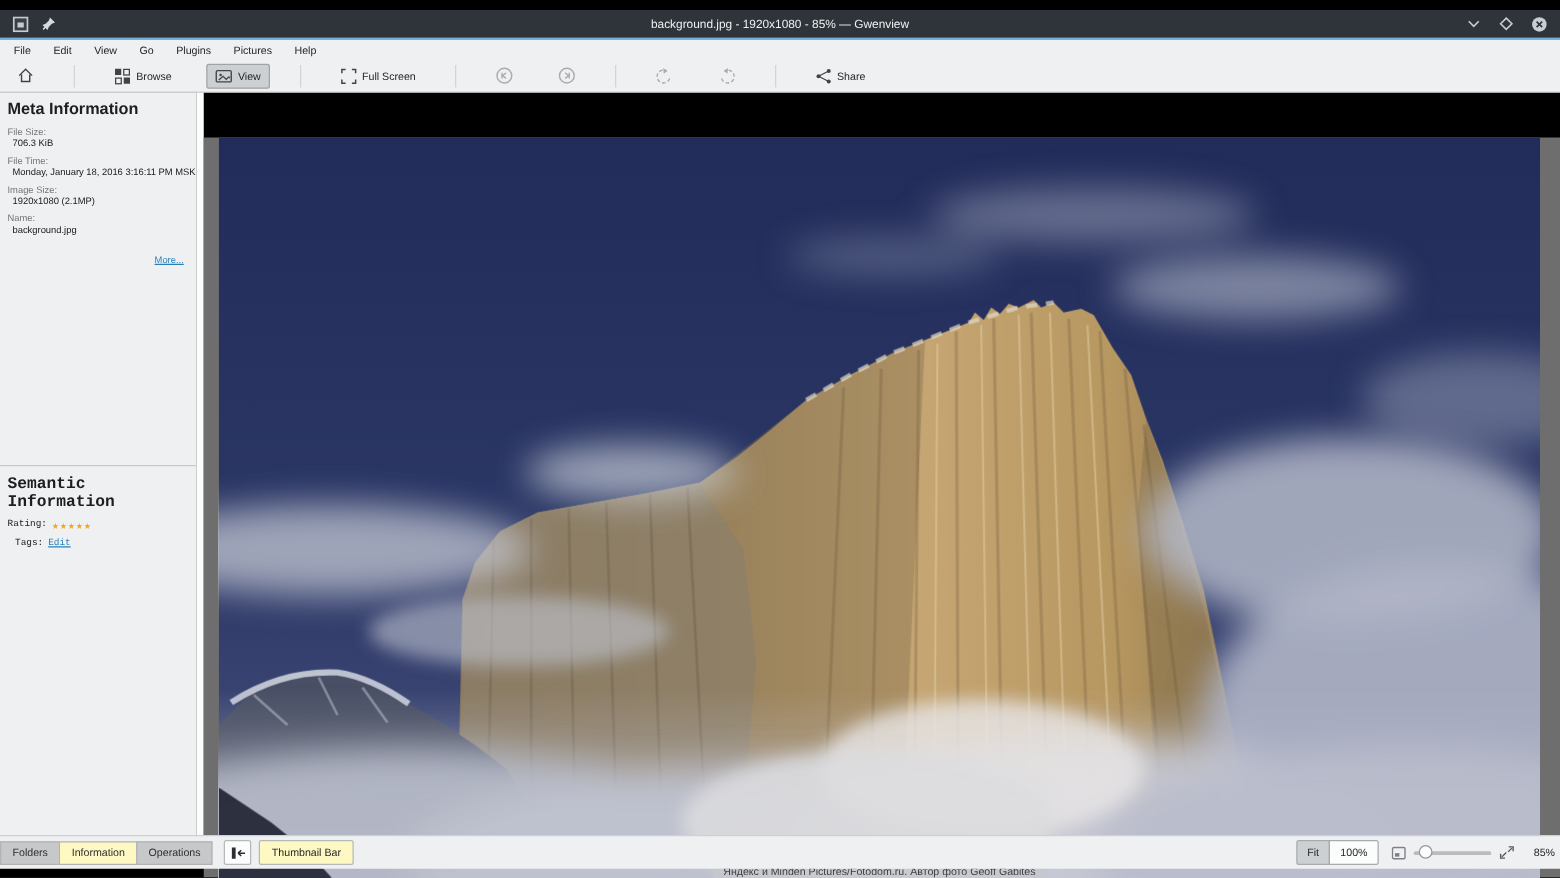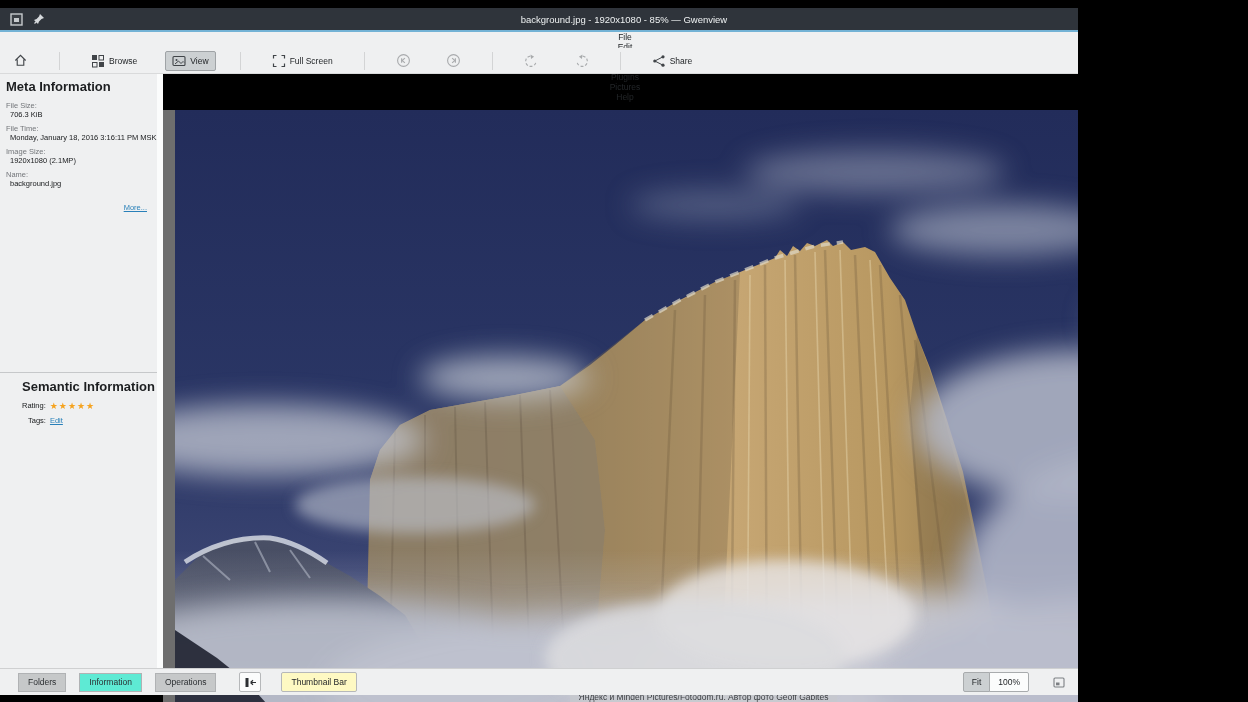--- a/index.html
+++ b/index.html
@@ -1,31 +1,31 @@
 <!DOCTYPE html>
 <html><head>
 <meta charset="utf-8">
 <style>
   * { margin:0; padding:0; box-sizing:border-box; }
   html,body { background:#000; }
   body { font-family:"Liberation Sans", sans-serif; }
-  .screen { position:relative; width:1078px; height:702px; background:#000; overflow:hidden; }
+  .screen { position:relative; width:1248px; height:702px; background:#000; overflow:hidden; }
 
   
   .titlebar { position:absolute; top:8px; left:0; width:1248px; height:22px;
     background:#2f343b; display:flex; align-items:center; padding:0 10px; }
   .titlebar .left { display:flex; align-items:center; gap:10px; z-index:2; }
   .window-title { position:absolute; left:0; right:0; text-align:center;
     color:#eef1f2; font-size:9.5px; }
   .win-controls { margin-left:auto; display:flex; align-items:center; gap:14px; z-index:2; }
   .accentline { position:absolute; top:30px; left:0; width:1248px; height:2px; background:#73b2d5; }
 
   
   .menubar { position:absolute; top:32px; left:0; width:1248px; height:16px;
-    background:#eff0f1; display:flex; align-items:center; padding-left:2px;flex-direction:column; }
+    background:#eff0f1; display:flex; align-items:center; padding-left:2px; }
   .menubar .mitem { font-size:8.5px; color:#232629; padding:0 9px; cursor:default; }
 
   
   .toolbar { position:absolute; top:48px; left:0; width:1248px; height:26px;
     background:#eff0f1; border-bottom:1px solid #d9dadb;
     display:flex; align-items:center; gap:21px; padding-left:6px; }
   .tbtn { display:flex; align-items:center; gap:4px; height:20px; padding:0 6px;
     font-size:8.5px; color:#232629; border:1px solid transparent; border-radius:2px; }
   .tbtn.pressed { background:#ccd0d2; border-color:#9fa3a6; }
   .tsep { width:1px; height:18px; background:#d3d4d5; margin:0 3px; }
@@ -33,44 +33,44 @@
   
   .sidebar { position:absolute; top:74px; left:0; width:157px; height:594px; background:#eff0f1; }
   .meta-panel { position:absolute; top:0; left:0; width:157px; height:299px;
     padding:5px 6px; border-bottom:1px solid #c6c8ca; }
   .panel-title { font-size:13px; font-weight:bold; color:#1c1e20; margin-bottom:7px; }
   .mfield { margin-bottom:5px; }
   .mfield .lbl { font-size:7.5px; color:#73767a; }
   .mfield .val { font-size:7.5px; color:#17191b; margin-left:4px; white-space:nowrap; }
   .more-link { display:block; text-align:right; margin-top:15px; padding-right:4px;
     font-size:7.5px; color:#2980b9; text-decoration:underline; }
-  .sem-panel { position:absolute; top:300px; left:16px; width:157px; padding:5px 6px 0 6px; }
+  .sem-panel { position:absolute; top:300px; left:0; width:157px; padding:5px 6px 0 6px;font-family:Liberation Mono, monospace; }
   .sem-row { display:flex; align-items:flex-start; font-size:7.5px; color:#17191b; margin-bottom:5px; }
   .stars { color:#f5a31f; font-size:9px; letter-spacing:1px; margin-left:4px; }
   .edit-link { color:#2980b9; text-decoration:underline; margin-left:4px; }
   .desc-box { position:absolute; top:346px; left:1px; width:155px; height:246px;
     border:1px solid #b4b7b9; background:#fff; resize:none; outline:none;
     font-family:"Liberation Sans", sans-serif; font-size:7.5px; color:#232629; padding:4px 5px; }
   .desc-box::placeholder { color:#9ea1a4; }
   .side-white { position:absolute; top:74px; left:157px; width:6px; height:594px; background:#fbfcfc; }
 
   
   .imageview { position:absolute; top:74px; left:163px; width:1085px; height:594px; background:#6e6e6e;margin-top:36px; }
   .photo { position:absolute; top:0; left:12px; width:1057px; height:594px; }
   .caption { position:absolute; bottom:0; left:50%; transform:translateX(-50%);
     background:rgba(198,200,206,0.85); color:#3b3e42; font-size:8.5px;
     padding:2px 9px; white-space:nowrap; }
 
   
   .statusbar { position:absolute; top:668px; left:0; width:1248px; height:27px;
     background:#eff0f1; border-top:1px solid #cfd0d1;
-    display:flex; align-items:center; padding:0 18px;gap:14px; }
+    display:flex; align-items:center; padding:0 0; }
   .tab { height:19px; display:flex; align-items:center; padding:0 9px;
     font-size:8.5px; color:#2b2e31; background:#c6c8c9; border:1px solid #b0b2b4; margin-right:-1px; }
-  .tab.active { background:#5eead4; }
+  .tab.active { background:#fef9c3; }
   .sq-btn { width:22px; height:20px; display:flex; align-items:center; justify-content:center;
     background:#fbfcfc; border:1px solid #b6b8ba; border-radius:2px; margin-left:10px; }
   .thumb-btn { height:20px; display:flex; align-items:center; padding:0 9px; margin-left:6px;
     font-size:8.5px; color:#232629; background:#fef9c3; border:1px solid #b6b8ba; border-radius:2px; }
   .spacer { flex:1; }
   .seg { display:flex; }
   .seg .sbtn { height:20px; display:flex; align-items:center; justify-content:center;
     padding:0 8px; font-size:8.5px; color:#232629; border:1px solid #a8abad; background:#fbfcfc; }
   .seg .sbtn.pressed { background:#ccd0d2; }
   .seg .sbtn:first-child { border-radius:2px 0 0 2px; }

